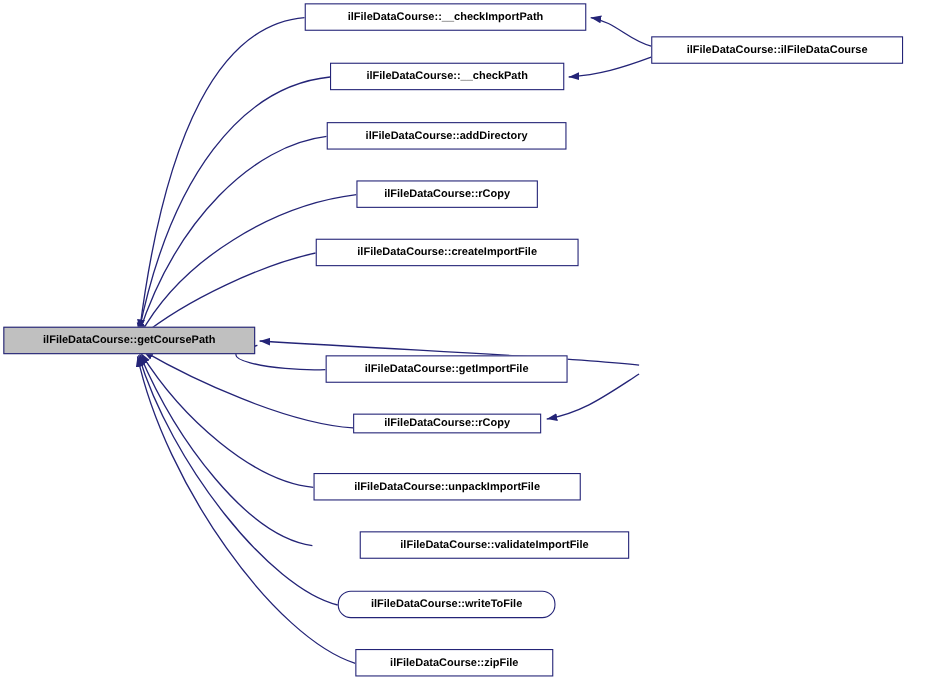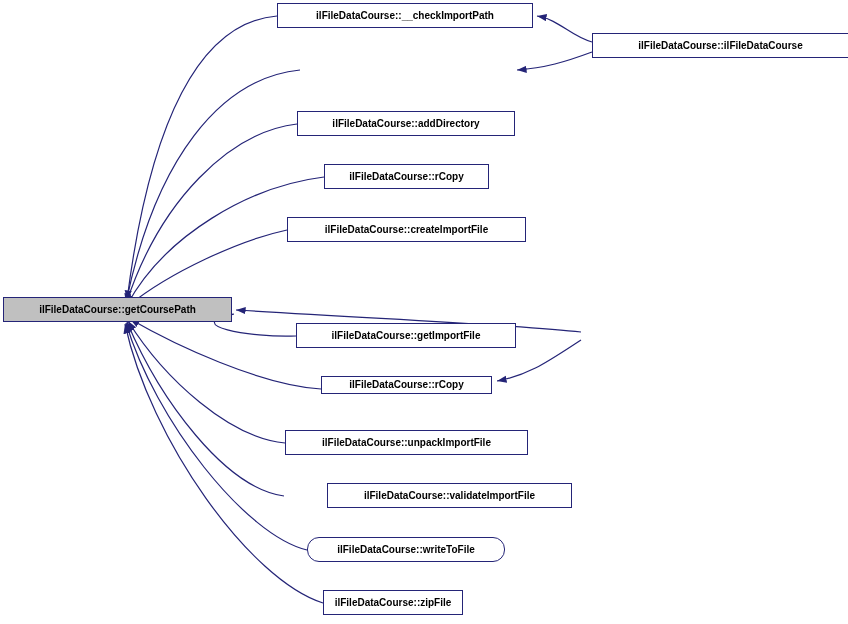--- a/index.html
+++ b/index.html
@@ -71,25 +71,26 @@
       <path d="M592,42 C570,36 560,20 537,16"></path>
       <path d="M592,52 C565,62 545,68 517,70"></path>
       <path d="M581,332 C520,325 400,320 236,310"></path>
       <path d="M581,340 C550,360 530,375 497,381"></path>
     </g>
   </svg>
 
   <div class="node root" style="left:3px; top:297px; width:229px; height:25px;">ilFileDataCourse::getCoursePath</div>
 
   <div class="node" style="left:277px; top:3px; width:256px; height:25px;">ilFileDataCourse::__checkImportPath</div>
+  <div class="node" style="left:300px; top:57px; width:213px; height:25px;">ilFileDataCourse::__checkPath</div>
   <div class="node" style="left:297px; top:111px; width:218px; height:25px;">ilFileDataCourse::addDirectory</div>
   <div class="node" style="left:324px; top:164px; width:165px; height:25px;">ilFileDataCourse::rCopy</div>
   <div class="node" style="left:287px; top:217px; width:239px; height:25px;">ilFileDataCourse::createImportFile</div>
   <div class="node" style="left:296px; top:323px; width:220px; height:25px;">ilFileDataCourse::getImportFile</div>
   <div class="node" style="left:321px; top:376px; width:171px; height:18px;">ilFileDataCourse::rCopy</div>
   <div class="node" style="left:285px; top:430px; width:243px; height:25px;">ilFileDataCourse::unpackImportFile</div>
   <div class="node" style="left:284px; top:483px; width:245px; height:25px;margin-left:43px;">ilFileDataCourse::validateImportFile</div>
   <div class="node" style="left:307px; top:537px; width:198px; height:25px;border-radius:12px;">ilFileDataCourse::writeToFile</div>
-  <div class="node" style="left:323px; top:590px; width:140px; height:25px;">ilFileDataCourse::zipFile</div>
+  <div class="node" style="left:323px; top:590px; width:180px; height:25px;">ilFileDataCourse::zipFile</div>
 
-  <div class="node" style="left:592px; top:33px; width:257px; height:25px;">ilFileDataCourse::ilFileDataCourse</div>
+  <div class="node" style="left:592px; top:33px; width:229px; height:25px;">ilFileDataCourse::ilFileDataCourse</div>
 
 </div>
 
 </body></html>

